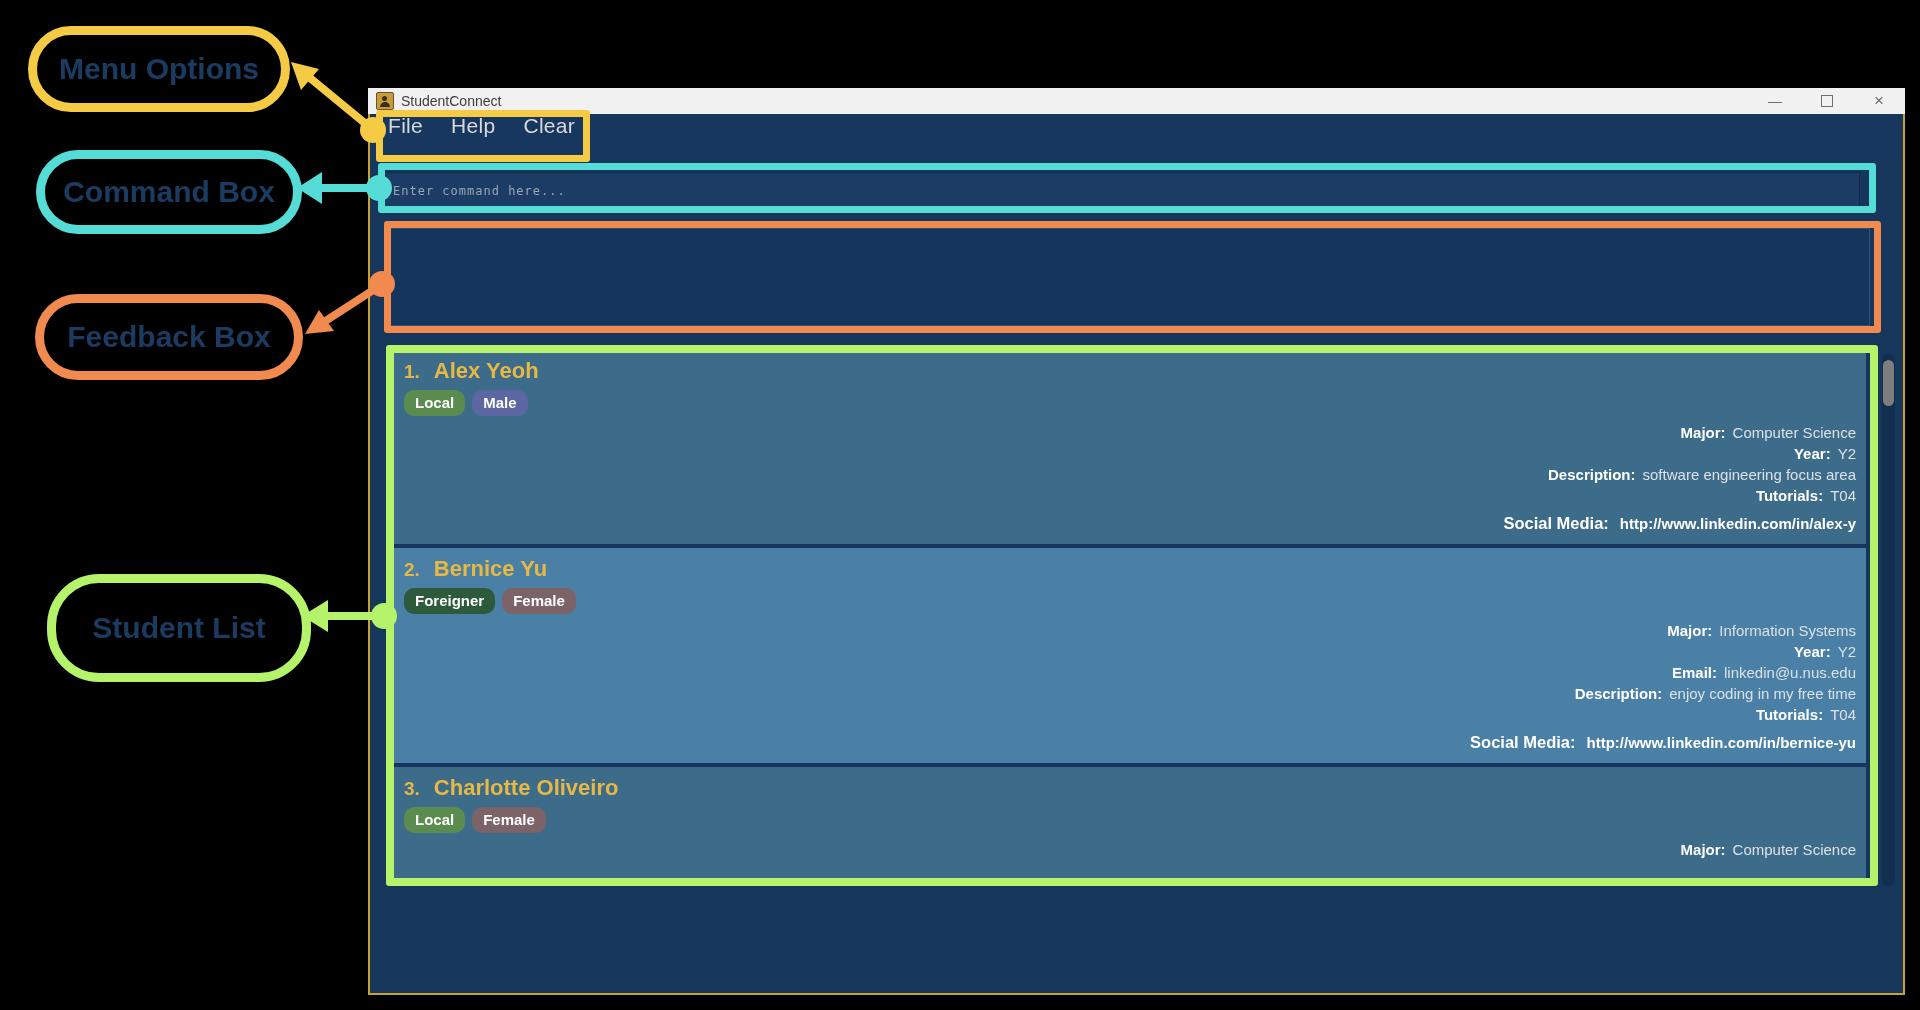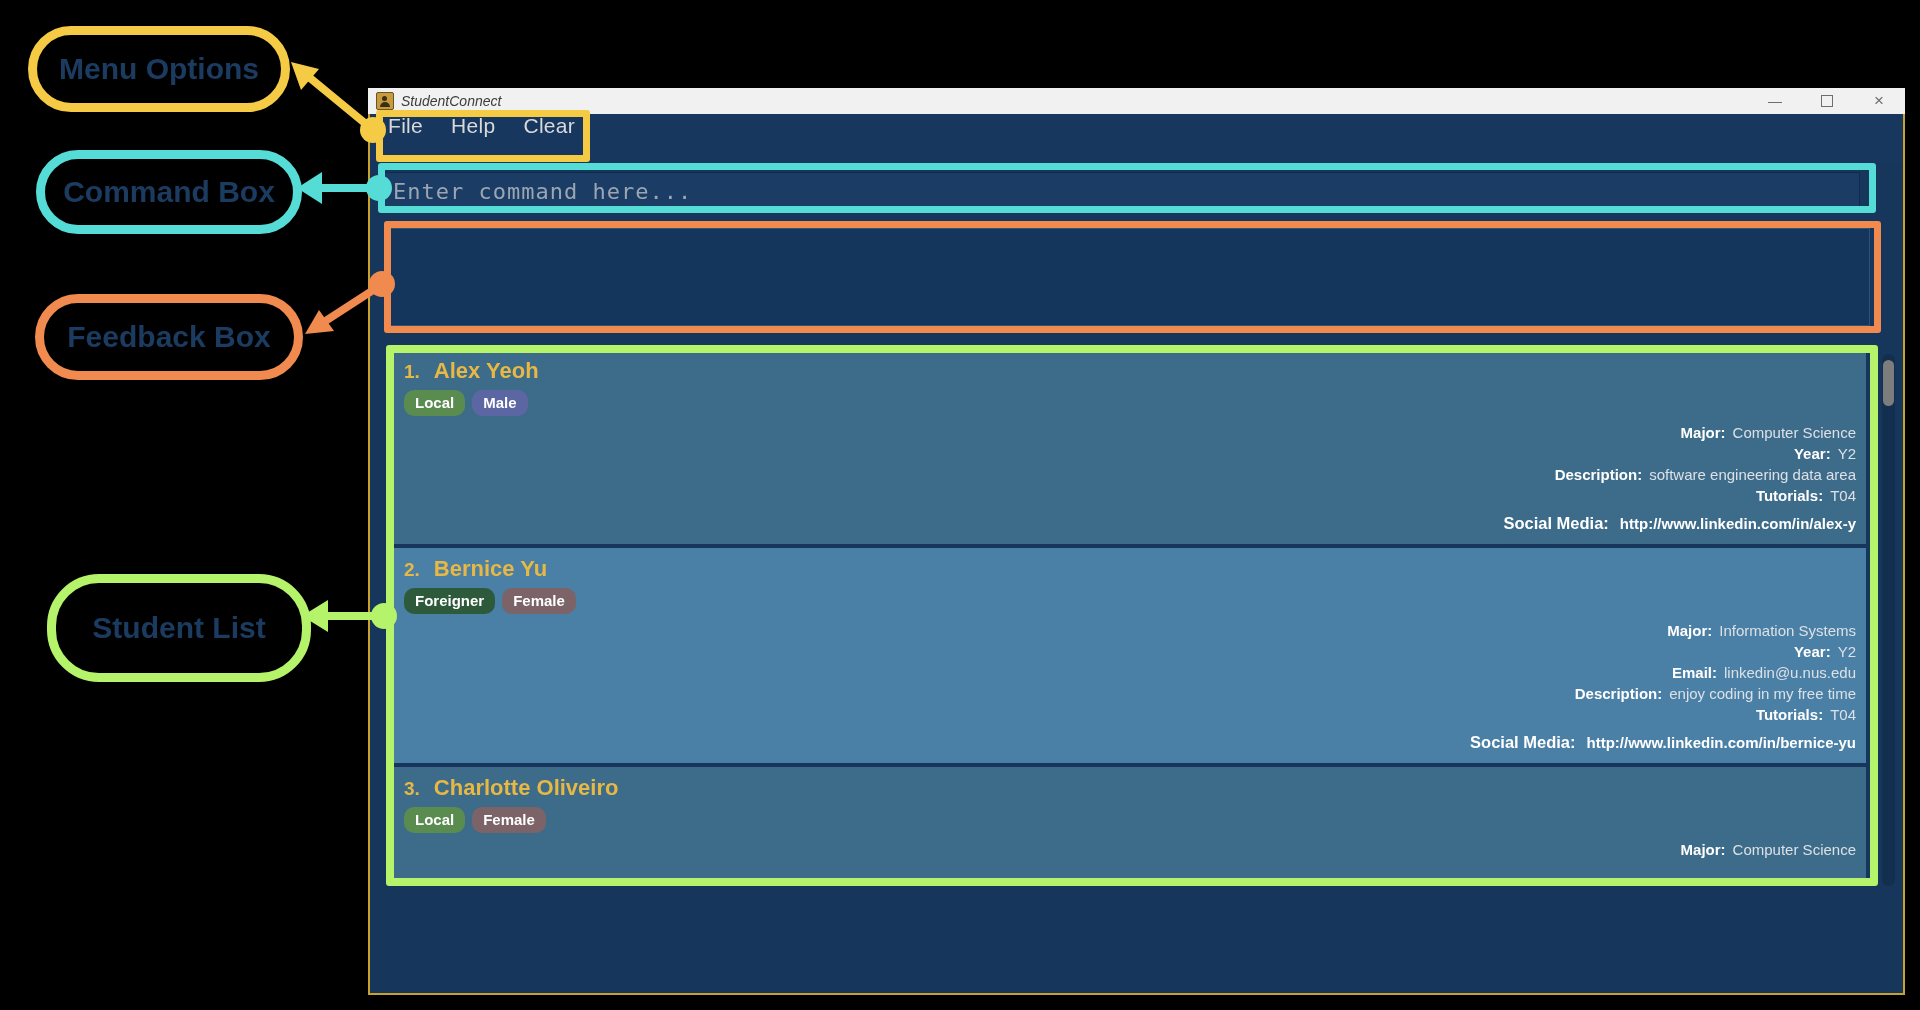--- a/index.html
+++ b/index.html
@@ -6,36 +6,36 @@
   .stage{position:relative;width:1920px;height:1010px;background:#000;overflow:hidden;
          font-family:"Liberation Sans",sans-serif;}
 
   
   .app-window{position:absolute;left:368px;top:88px;width:1537px;height:907px;}
   .title-bar{height:26px;background:#f1f1f1;display:flex;align-items:center;padding-left:8px;box-sizing:border-box;}
   .app-icon{width:16px;height:16px;background:#c79b3f;border:1px solid #6b5420;border-radius:2px;
             position:relative;margin-right:7px;flex:none;}
   .app-icon::before{content:"";position:absolute;width:5px;height:5px;border-radius:50%;background:#3a2f15;left:5px;top:3px;}
   .app-icon::after{content:"";position:absolute;width:10px;height:5px;border-radius:5px 5px 0 0;background:#3a2f15;left:3px;top:9px;}
-  .title-text{font-size:14px;color:#3c3c3c;font-style:italic;}
+  .title-text{font-size:14px;color:#3c3c3c;}
   .win-controls{margin-left:auto;display:flex;height:100%;}
   .wc{width:52px;height:100%;display:flex;align-items:center;justify-content:center;color:#6e6e6e;cursor:default;}
   .glyph-min{font-size:14px;line-height:10px;}
   .glyph-max{width:10px;height:10px;border:1.5px solid #6e6e6e;display:inline-block;}
   .glyph-close{font-size:17px;}
 
   .window-body{position:absolute;left:0;top:26px;width:1537px;height:881px;background:#16365c;
                border:2px solid #c9a22b;border-top:none;box-sizing:border-box;}
   .menu-bar{position:absolute;left:0;top:0;width:100%;height:48px;background:#17375e;
             display:flex;align-items:flex-start;padding-left:18px;box-sizing:border-box;}
   .menu-item{font-size:21px;color:#d9d9d9;margin-right:28px;letter-spacing:.3px;}
 
   .command-input{position:absolute;left:12px;top:58px;width:1478px;height:38px;box-sizing:border-box;
                  background:#1b3c64;border:1px solid #0f2b4c;color:#bfc6cf;
-                 font-family:"DejaVu Sans Mono",monospace;font-size:22px;padding:0 0 0 10px;outline:none;}
+                 font-family:"DejaVu Sans Mono",monospace;font-size:12px;padding:0 0 0 10px;outline:none;}
   .command-input::placeholder{color:#9aa6b2;letter-spacing:1px;}
 
   .feedback-box{position:absolute;left:18px;top:114px;width:1482px;height:98px;
                 background:#14365c;border:1px solid #2f5178;box-sizing:border-box;}
 
   .student-list{position:absolute;left:24px;top:236px;width:1472px;height:536px;overflow:hidden;}
   .card{padding:6px 10px 10px 10px;margin-bottom:4px;box-sizing:border-box;}
   .card-clip{height:112px;overflow:hidden;}
   .card-head{display:flex;align-items:baseline;line-height:30px;}
   .idx{font-size:19px;font-weight:bold;color:#e7b844;margin-right:14px;}
@@ -118,21 +118,21 @@
             <span class="tag" style="background-color: rgb(90, 140, 80);">Local</span>
             <span class="tag" style="background-color: rgb(92, 102, 163);">Male</span>
           </div>
           <div class="frow">
             <span class="flabel">Major:</span><span class="fvalue">Computer Science</span>
           </div>
           <div class="frow">
             <span class="flabel">Year:</span><span class="fvalue">Y2</span>
           </div>
           <div class="frow">
-            <span class="flabel">Description:</span><span class="fvalue">software engineering data area</span>
+            <span class="flabel">Description:</span><span class="fvalue">software engineering focus area</span>
           </div>
           <div class="frow">
             <span class="flabel">Tutorials:</span><span class="fvalue">T04</span>
           </div>
           <div class="frow social">
             <span class="flabel slabel">Social Media:</span><span class="svalue">http://www.linkedin.com/in/alex-y</span>
           </div>
         </div>
 
         <div class="card" style="background-color: rgb(74, 127, 166);">

